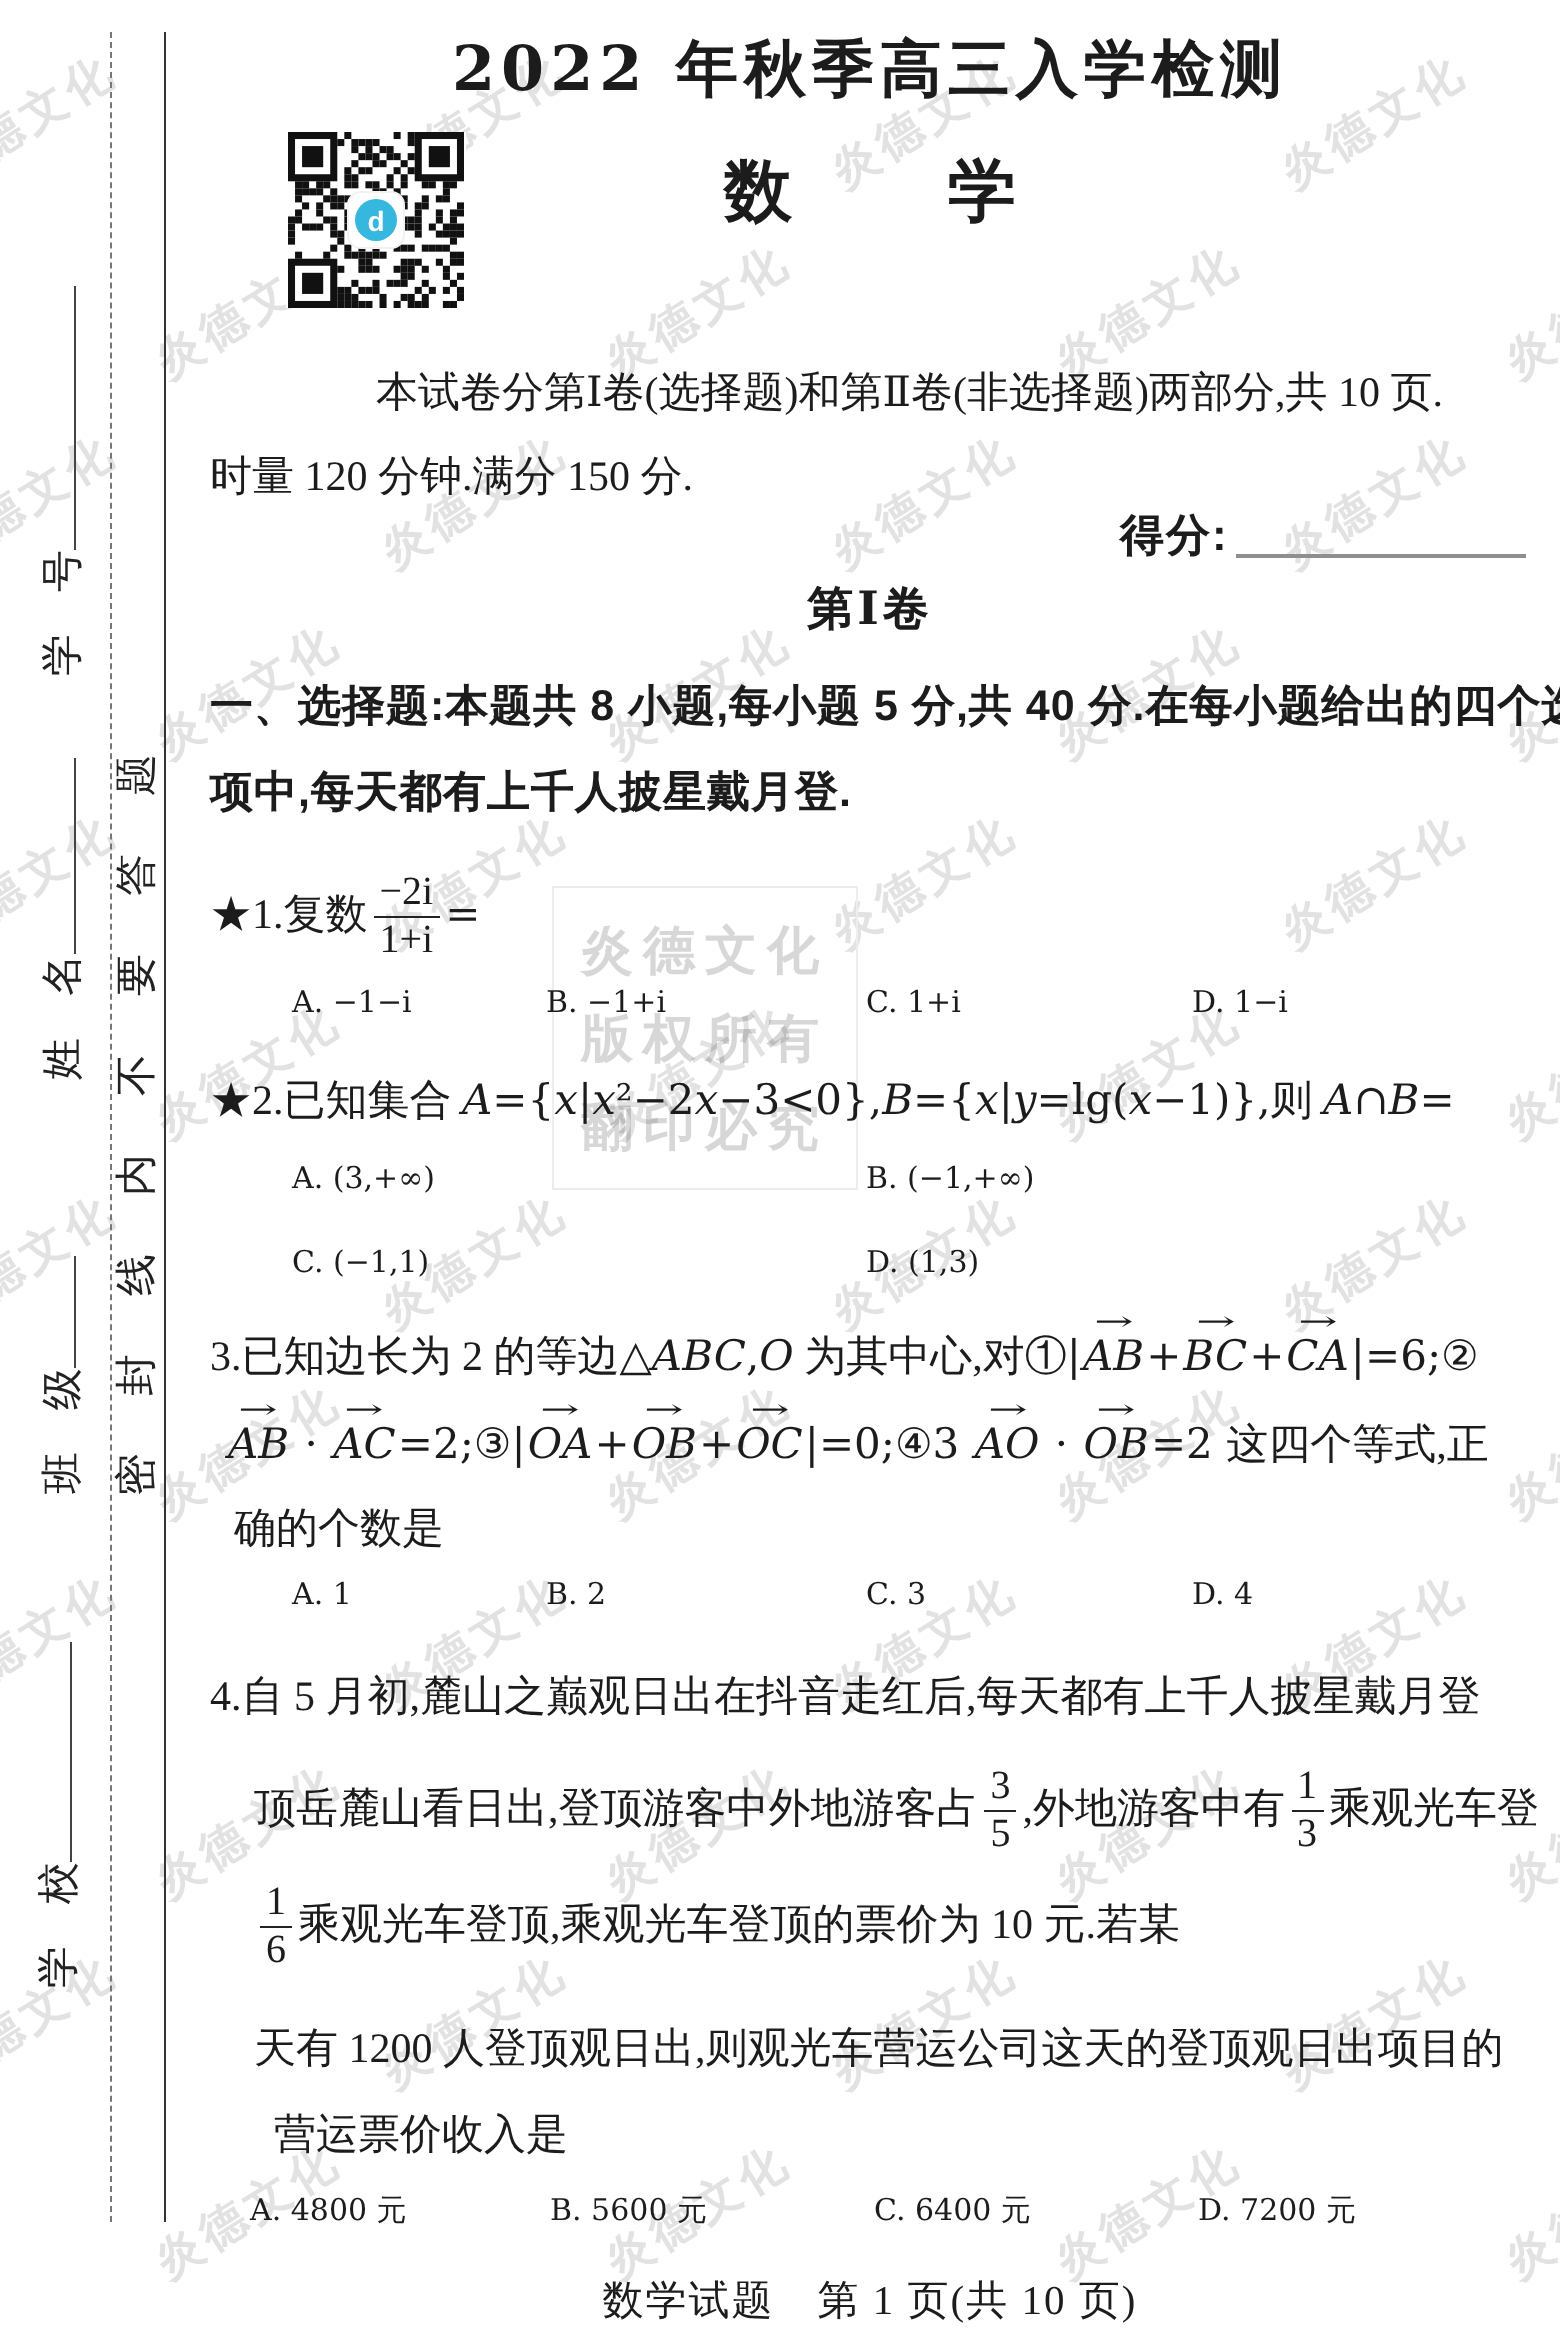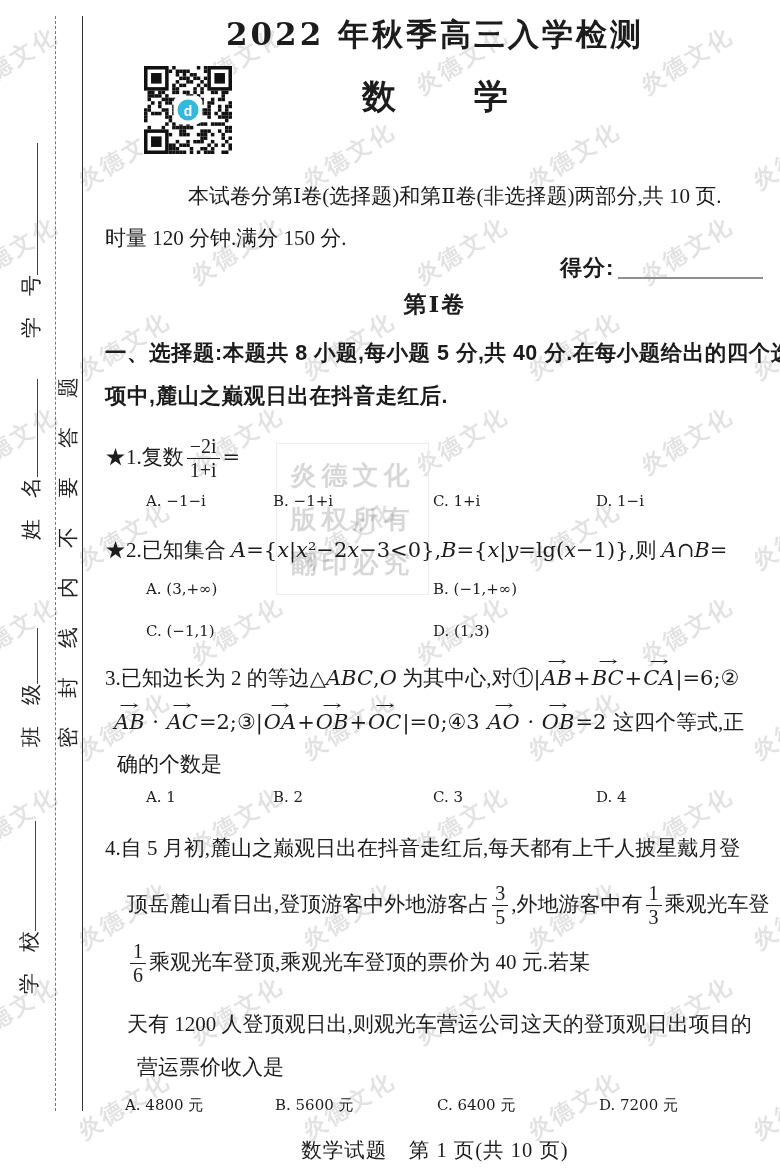--- a/index.html
+++ b/index.html
@@ -371,21 +371,21 @@
   <div class="line" id="intro-1">本试卷分第Ⅰ卷(选择题)和第Ⅱ卷(非选择题)两部分,共 10 页.</div>
   <div class="line" id="intro-2">时量 120 分钟.满分 150 分.</div>
 
   <div class="line" id="score">
     <span class="hei">得分:</span>
     <span id="score-blank"></span>
   </div>
 
   <div class="line" id="part-title">第Ⅰ卷</div>
   <div class="line hei" id="sec-1">一、选择题:本题共 8 小题,每小题 5 分,共 40 分.在每小题给出的四个选</div>
-  <div class="line hei" id="sec-2">项中,麓山之巅观日出在抖音走红后.</div>
+  <div class="line hei" id="sec-2">项中,每天都有上千人披星戴月登.</div>
 
   <div class="line" style="left:105px;top:430px;height:56px;"><span class="seg-t">★1.复数</span><span class="frac"><span class="num">−2i</span><span class="den">1+i</span></span><span class="seg-r">=</span></div>
   <div class="optrow" style="top:492px;">
     <span class="opt o1">A. −1−i</span>
     <span class="opt o2">B. −1+i</span>
     <span class="opt o3">C. 1+i</span>
     <span class="opt o4">D. 1−i</span>
   </div>
 
   <div class="line" style="left:105px;top:538px;"><span class="seg-t">★2.已知集合 </span><span class="seg-m">A</span><span class="seg-r">={</span><span class="seg-m">x</span><span class="seg-r">|</span><span class="seg-m">x</span><span class="seg-r">²−2</span><span class="seg-m">x</span><span class="seg-r">−3&lt;0},</span><span class="seg-m">B</span><span class="seg-r">={</span><span class="seg-m">x</span><span class="seg-r">|</span><span class="seg-m">y</span><span class="seg-r">=lg(</span><span class="seg-m">x</span><span class="seg-r">−1)},</span><span class="seg-t">则 </span><span class="seg-m">A</span><span class="seg-r">∩</span><span class="seg-m">B</span><span class="seg-r">=</span></div>
@@ -403,21 +403,21 @@
   <div class="line" style="left:117px;top:752px;"><span class="seg-t">确的个数是</span></div>
   <div class="optrow" style="top:788px;">
     <span class="opt o1">A. 1</span>
     <span class="opt o2">B. 2</span>
     <span class="opt o3">C. 3</span>
     <span class="opt o4">D. 4</span>
   </div>
 
   <div class="line" style="left:105px;top:836px;"><span class="seg-t">4.自 5 月初,麓山之巅观日出在抖音走红后,每天都有上千人披星戴月登</span></div>
   <div class="line" style="left:127px;top:879px;height:52px;"><span class="seg-t">顶岳麓山看日出,登顶游客中外地游客占</span><span class="frac"><span class="num">3</span><span class="den">5</span></span><span class="seg-t">,外地游客中有</span><span class="frac"><span class="num">1</span><span class="den">3</span></span><span class="seg-t">乘观光车登</span></div>
-  <div class="line" style="left:127px;top:937px;height:52px;"><span class="frac"><span class="num">1</span><span class="den">6</span></span><span class="seg-t">乘观光车登顶,乘观光车登顶的票价为 40 元.若某</span></div>
+  <div class="line" style="left:127px;top:937px;height:52px;"><span class="frac"><span class="num">1</span><span class="den">6</span></span><span class="seg-t">乘观光车登顶,乘观光车登顶的票价为 10 元.若某</span></div>
   <div class="line" style="left:127px;top:1012px;"><span class="seg-t">天有 1200 人登顶观日出,则观光车营运公司这天的登顶观日出项目的</span></div>
   <div class="line" style="left:137px;top:1055px;"><span class="seg-t">营运票价收入是</span></div>
   <div class="optrow" style="top:1096px;">
     <span class="opt p1">A. 4800 元</span>
     <span class="opt p2">B. 5600 元</span>
     <span class="opt p3">C. 6400 元</span>
     <span class="opt p4">D. 7200 元</span>
   </div>
 
   <div id="footer">数学试题　第 1 页(共 10 页)</div>

